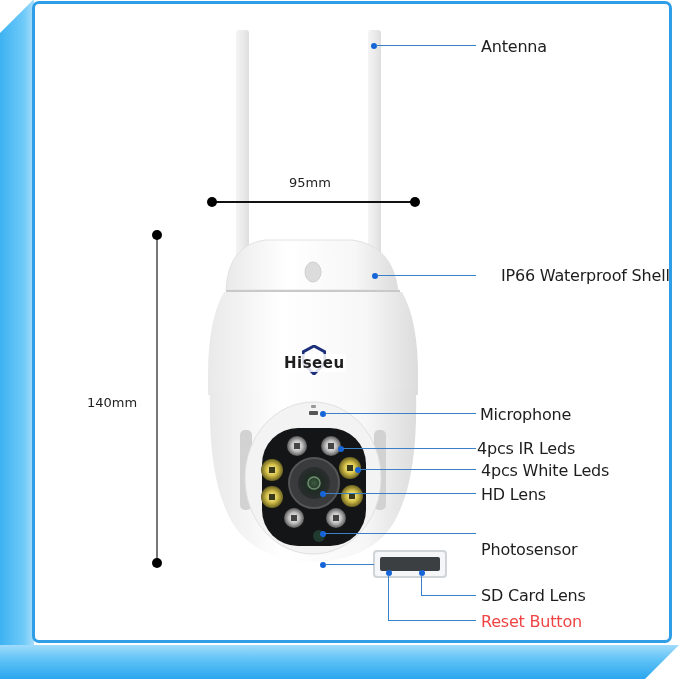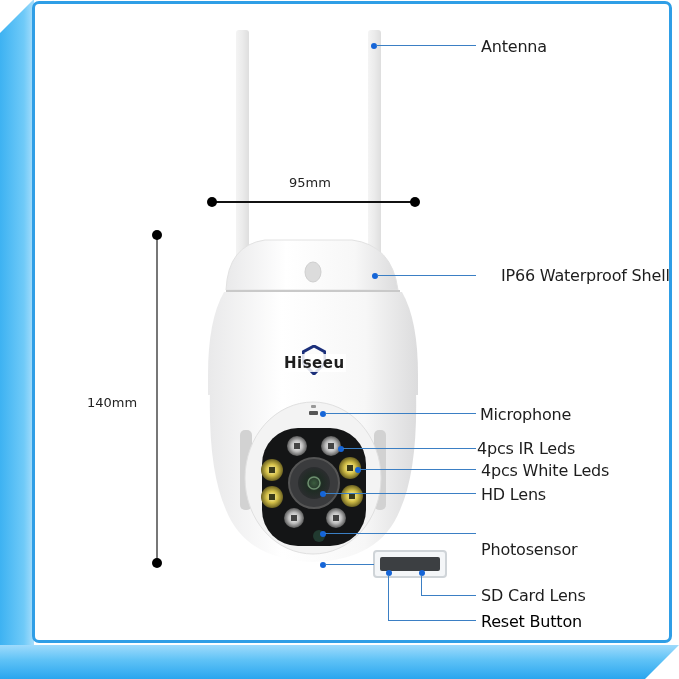--- a/index.html
+++ b/index.html
@@ -42,21 +42,21 @@
   
   .callout-line { position: absolute; height: 1px; background: #3b7fc4; }
   .callout-vline { position: absolute; width: 1px; background: #3b7fc4; }
   .callout-dot {
     position: absolute; width: 6px; height: 6px; border-radius: 50%; background: #1565d8;
   }
   .callout-label {
     position: absolute; font-size: 16px; color: #1d1d1d; white-space: nowrap;
     font-family: "DejaVu Sans", sans-serif; letter-spacing: -0.2px;
   }
-  .callout-label.red { color: #000000; }
+  .callout-label.red { color: #ef4444; }
   .sd-box {
     position: absolute; left: 373px; top: 550px; width: 74px; height: 28px;
     border: 2px solid #cfd4d8; border-radius: 4px; background: #f4f6f8;
     box-sizing: border-box;
   }
   .sd-inner {
     position: absolute; left: 5px; top: 5px; right: 5px; bottom: 5px;
     background: #3c3f42; border-radius: 2px;
   }
 </style>

